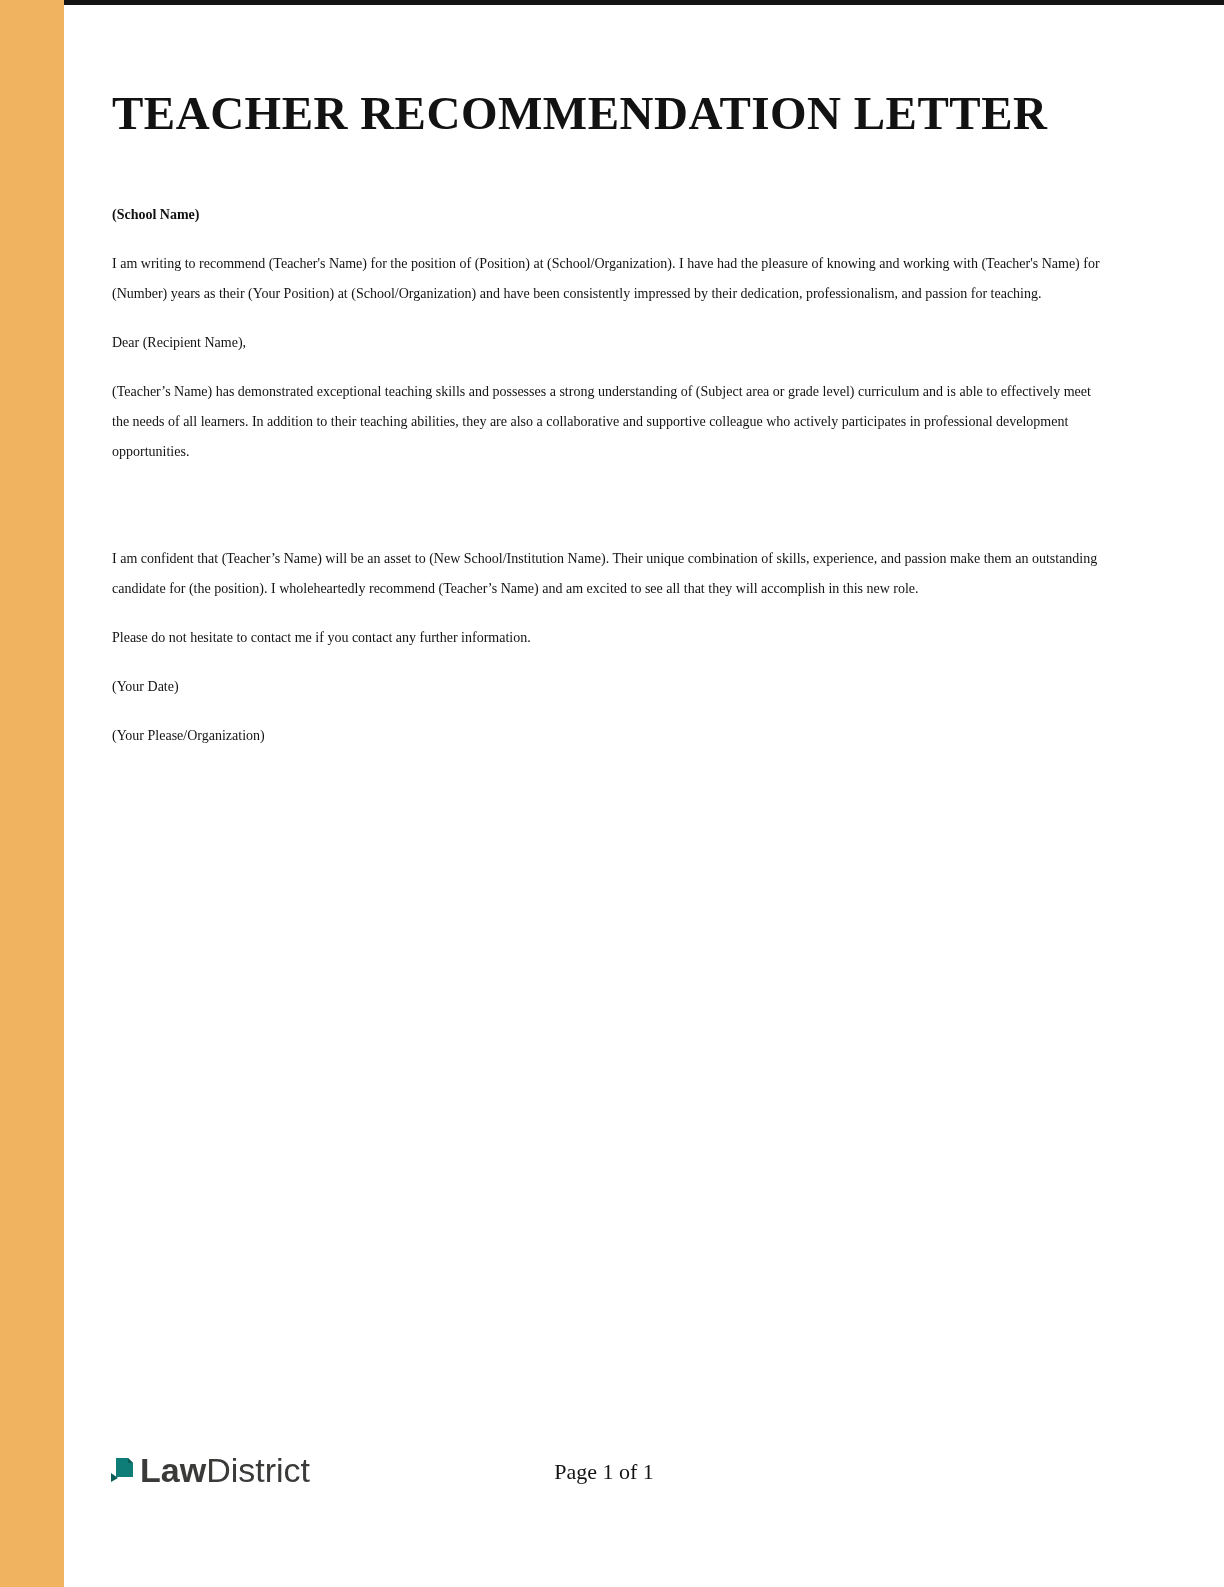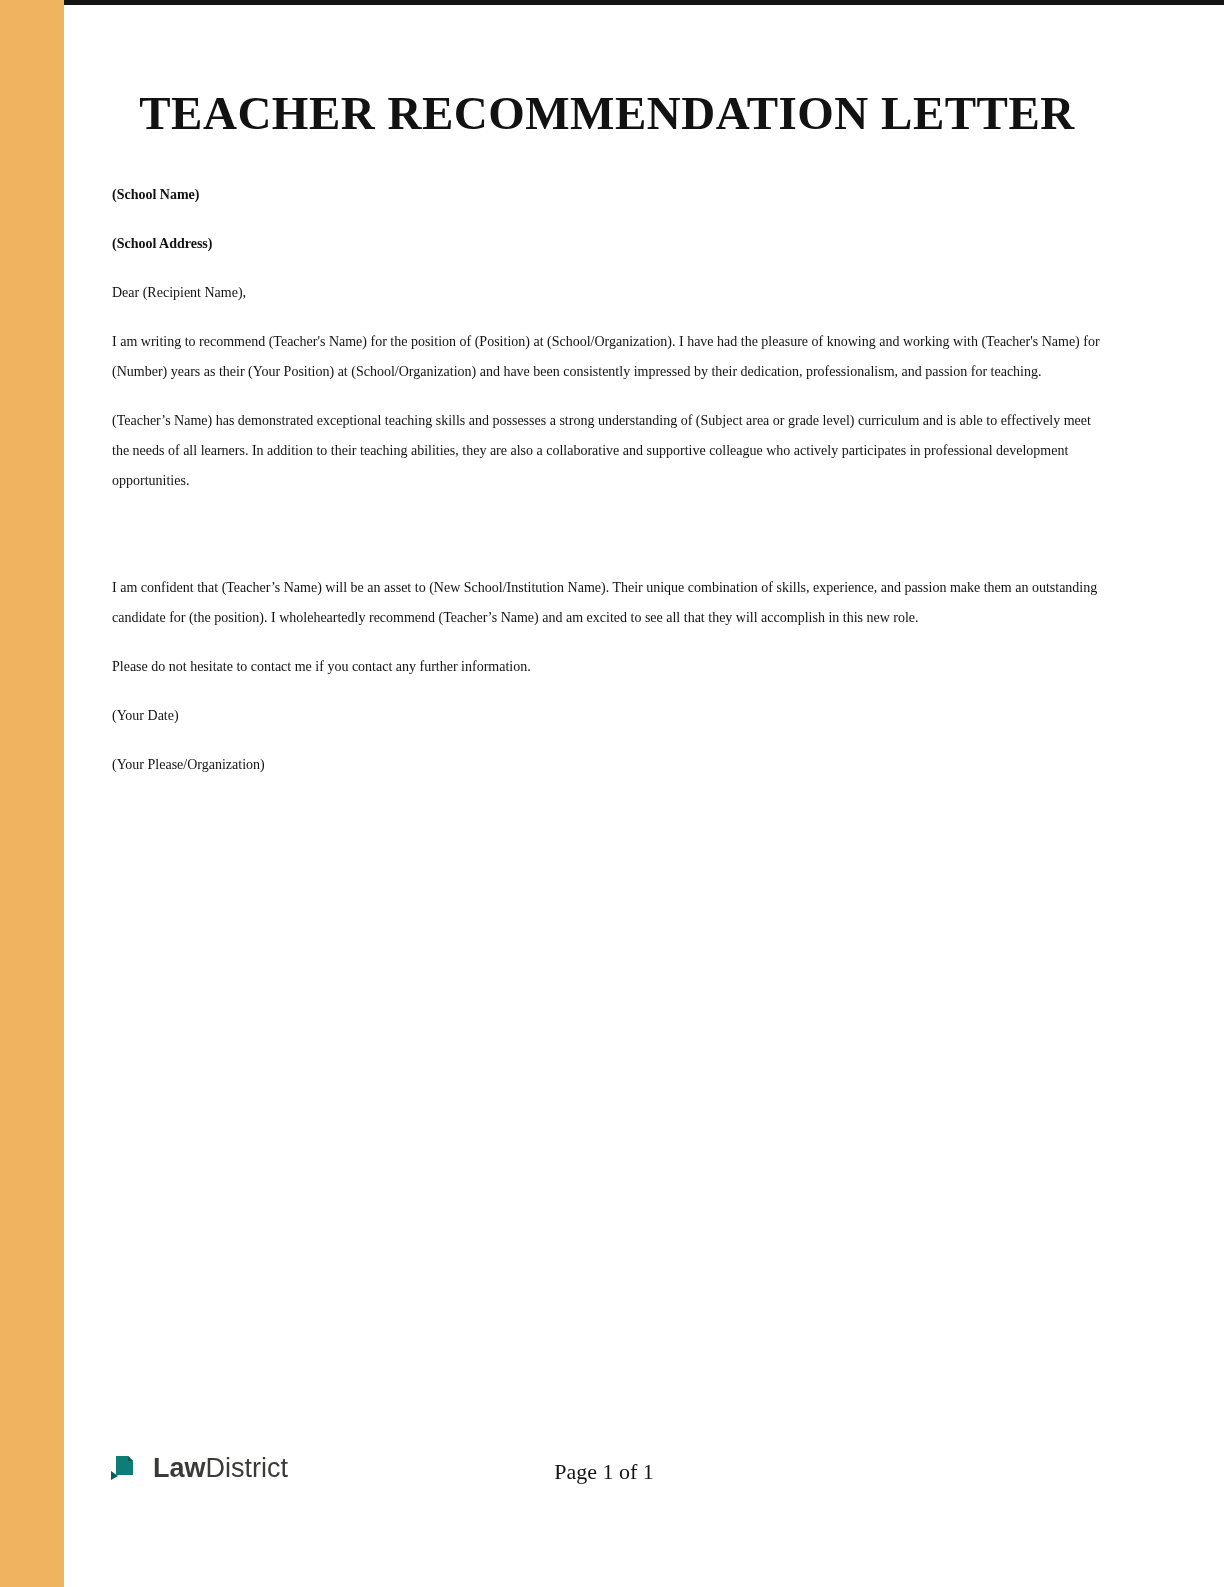--- a/index.html
+++ b/index.html
@@ -29,46 +29,45 @@
     position: absolute;
     left: 112px;
     top: 0;
     width: 990px;
   }
   h1.letter-title {
     font-family: "Liberation Serif", serif;
     font-size: 47px;
     line-height: 1.15;
     font-weight: 700;
-    text-align: center;
     letter-spacing: 0.5px;
-    margin: 86px 0 40px 0;
+    margin: 86px 0 60px 0;
   }
   .content p {
     font-size: 14px;
     line-height: 30px;
     margin: 0 0 19px 0;
   }
   .content p.bold { font-weight: 700; }
   .para-gap { height: 58px; }
   .footer {
     position: absolute;
     left: 0; right: 0;
     bottom: 92px;
     height: 44px;
   }
   .brand-logo {
     position: absolute;
     left: 108px;
     top: 2px;
     display: flex;
     align-items: center;
-    gap: 17px;
+    gap: 4px;
     font-family: "Liberation Sans", sans-serif;
-    font-size: 27px;
+    font-size: 34px;
     color: #3a3a38;
     line-height: 1;
   }
   .brand-logo .logo-law { font-weight: 700; }
   .brand-logo .logo-district { font-weight: 400; }
   .logo-glyph { display: inline-block; width: 28px; height: 30px; }
   .page-number {
     position: absolute;
     left: 0; right: 16px;
     top: 8px;
@@ -81,25 +80,24 @@
 </head>
 <body>
 
 <div class="side-band"></div>
 <div class="top-rule"></div>
 
 <div class="content">
   <h1 class="letter-title">TEACHER RECOMMENDATION LETTER</h1>
 
   <p class="bold">(School Name)</p>
-  <p class="bold">(School Address)</p>
+
+  <p>I am writing to recommend (Teacher's Name) for the position of (Position) at (School/Organization). I have had the pleasure of knowing and working with (Teacher's Name) for (Number) years as their (Your Position) at (School/Organization) and have been consistently impressed by their dedication, professionalism, and passion for teaching.</p>
 
   <p>Dear (Recipient Name),</p>
-
-  <p>I am writing to recommend (Teacher's Name) for the position of (Position) at (School/Organization). I have had the pleasure of knowing and working with (Teacher's Name) for (Number) years as their (Your Position) at (School/Organization) and have been consistently impressed by their dedication, professionalism, and passion for teaching.</p>
   <p>(Teacher’s Name) has demonstrated exceptional teaching skills and possesses a strong understanding of (Subject area or grade level) curriculum and is able to effectively meet the needs of all learners. In addition to their teaching abilities, they are also a collaborative and supportive colleague who actively participates in professional development opportunities.</p>
 
   <div class="para-gap"></div>
 
   <p>I am confident that (Teacher’s Name) will be an asset to (New School/Institution Name). Their unique combination of skills, experience, and passion make them an outstanding candidate for (the position). I wholeheartedly recommend (Teacher’s Name) and am excited to see all that they will accomplish in this new role.</p>
   <p>Please do not hesitate to contact me if you contact any further information.</p>
 
   <p>(Your Date)</p>
   <p>(Your Please/Organization)</p>
 </div>

